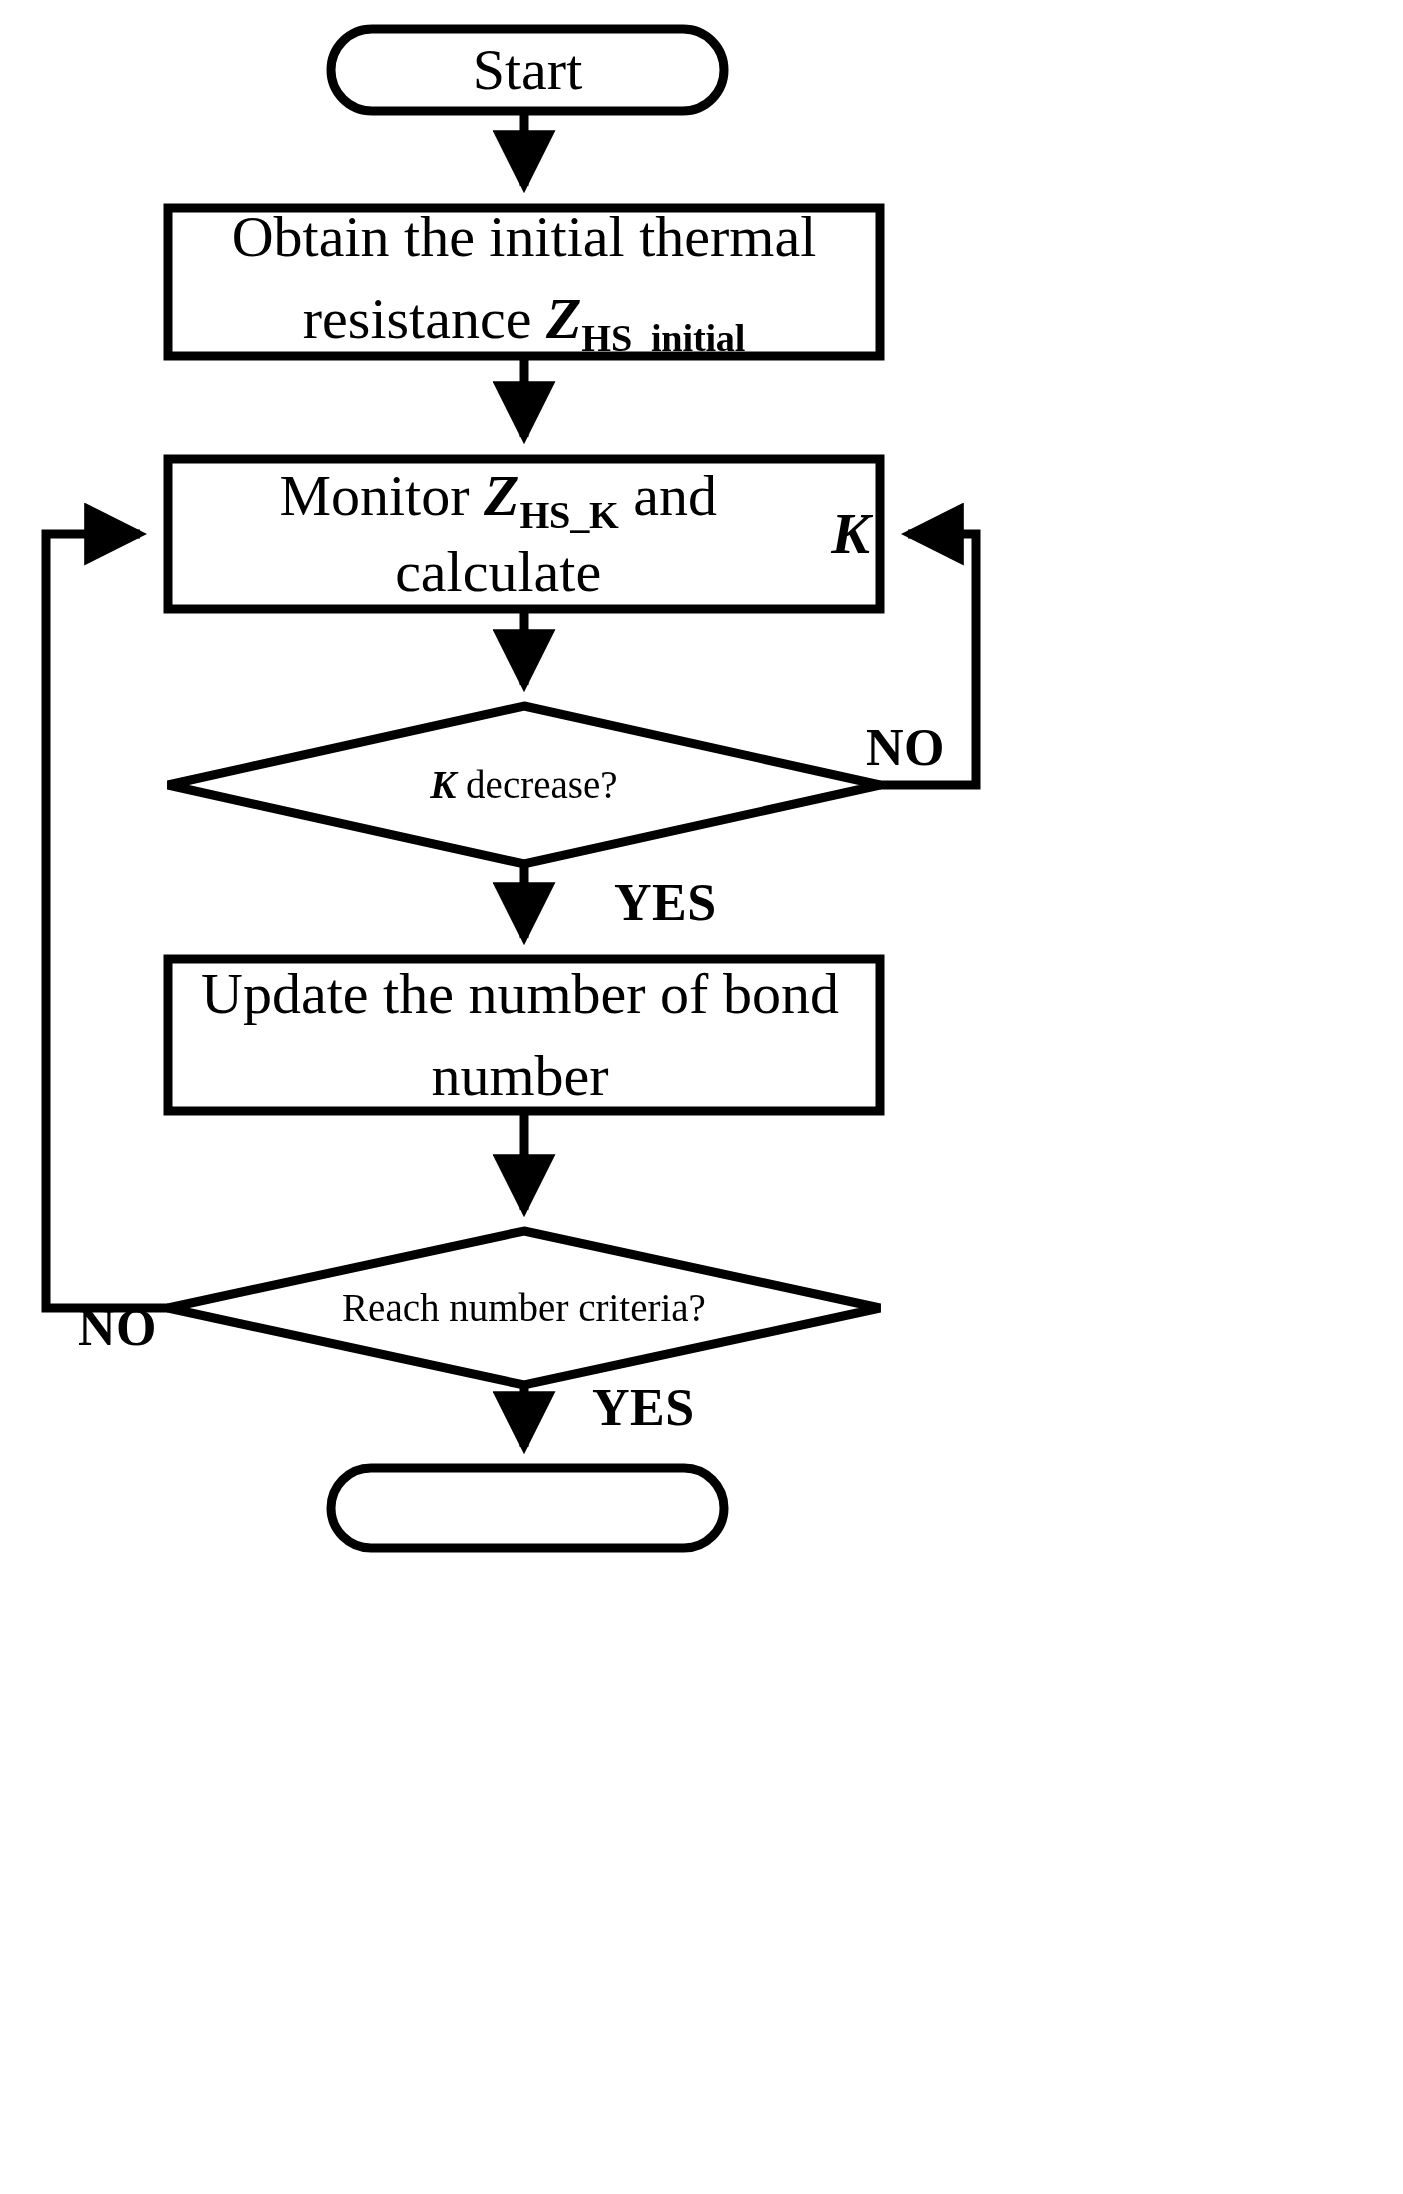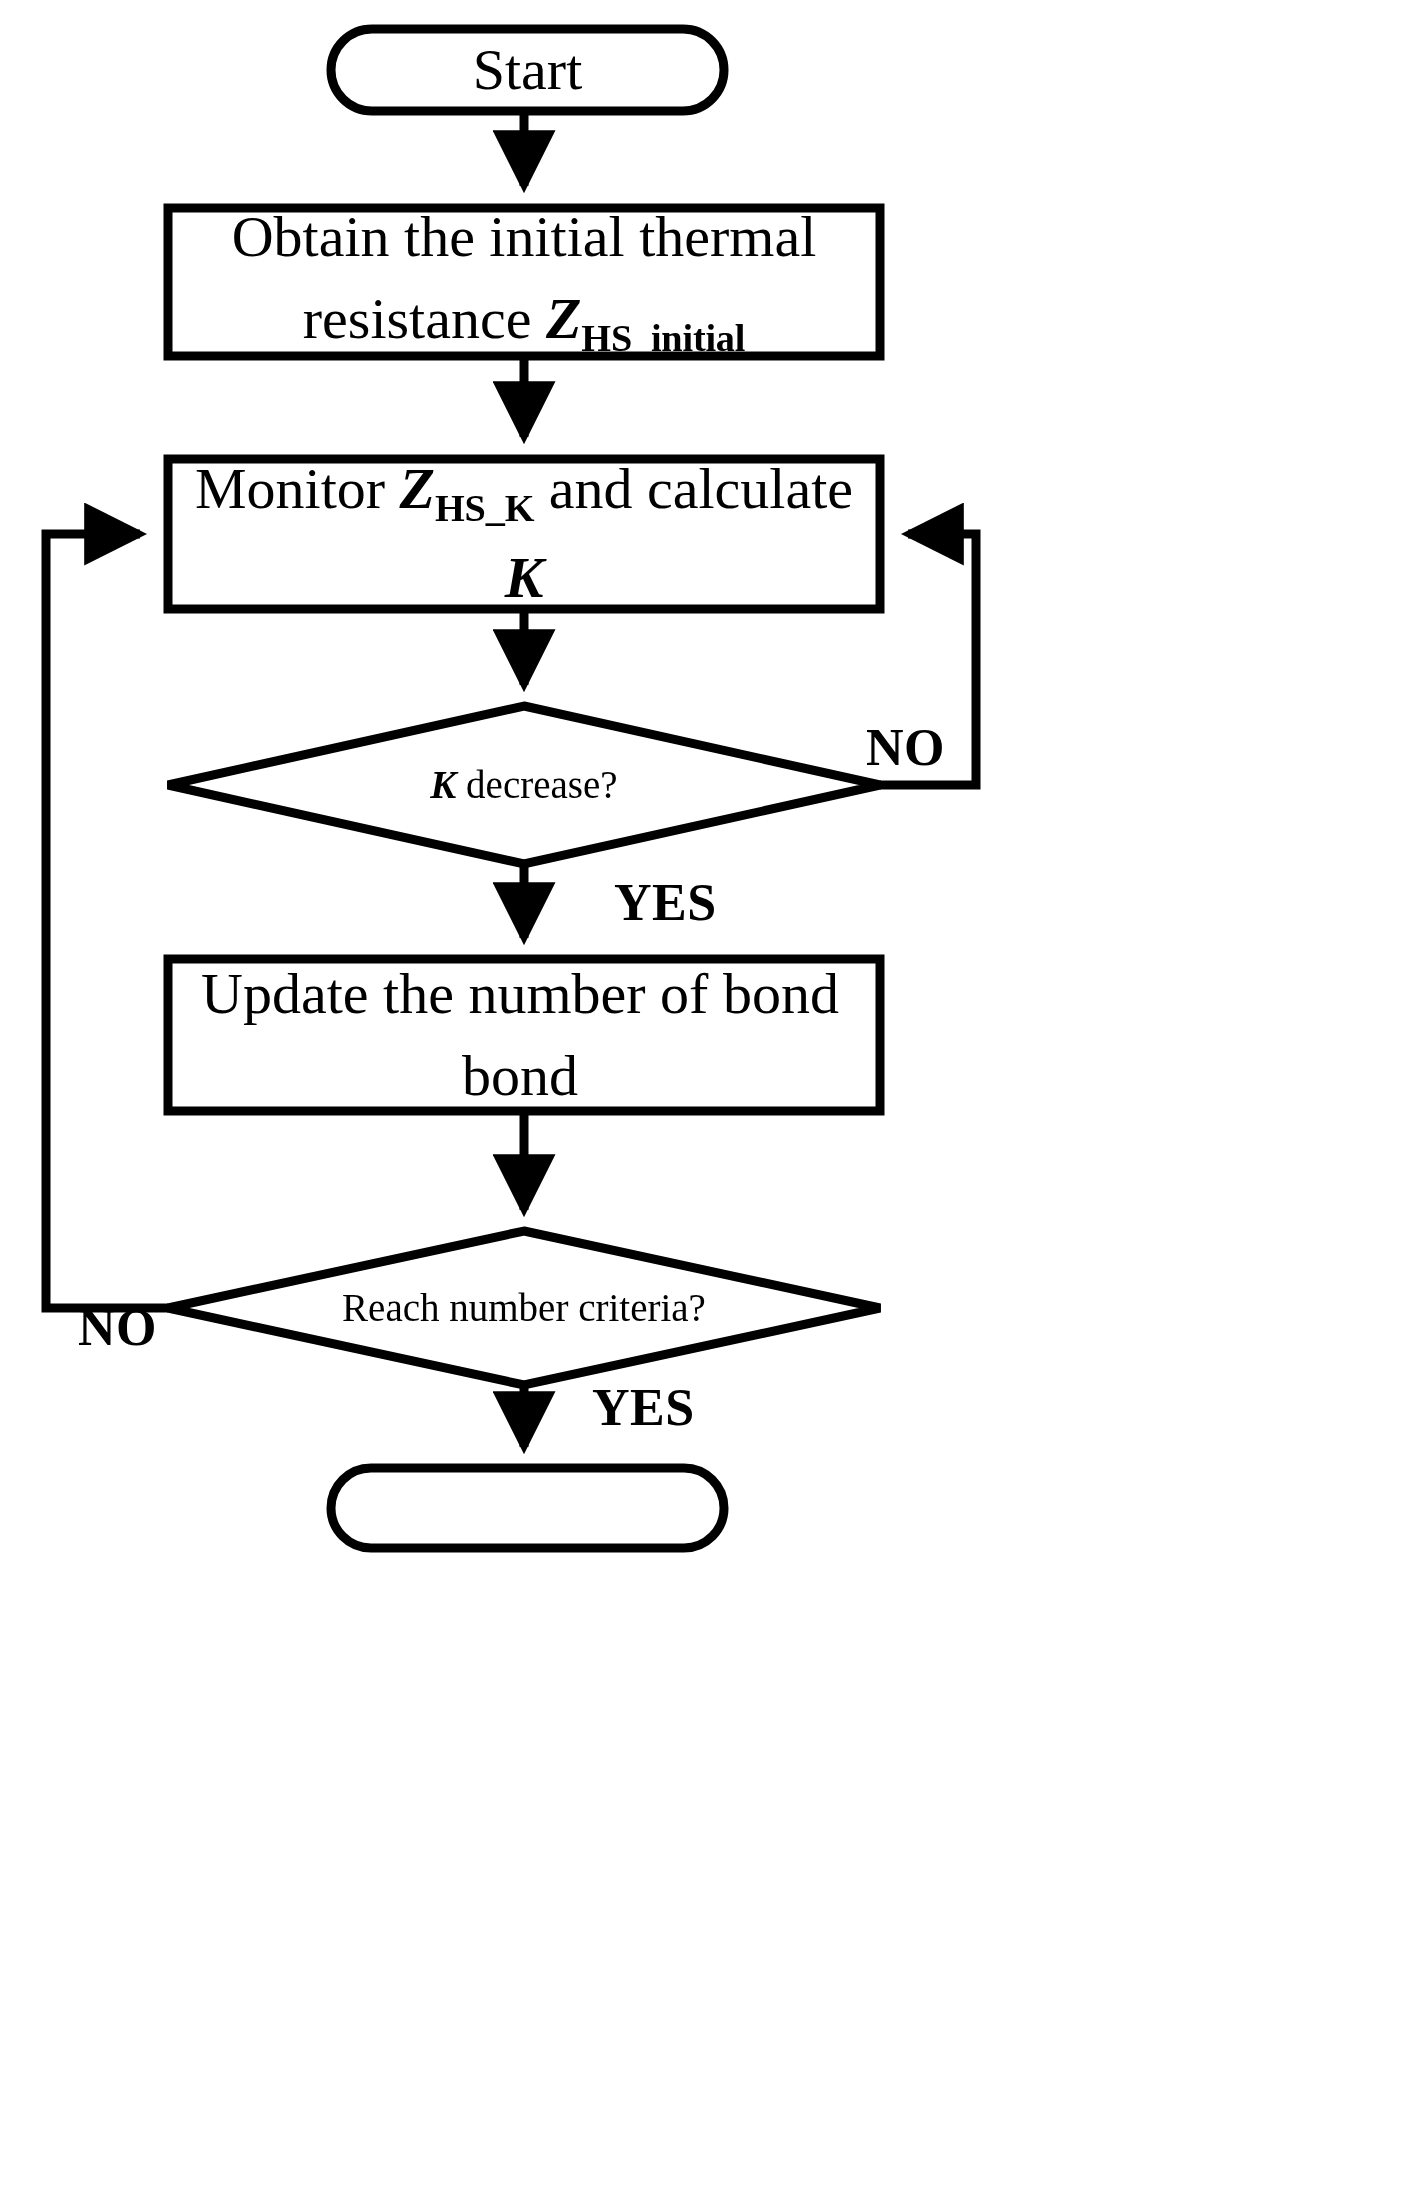--- a/index.html
+++ b/index.html
@@ -116,36 +116,36 @@
     <span>Start</span>
   </div>
 
   <div class="node-label process-label" style="left:178px; top:208px; width:692px; height:148px; flex-direction:column;">
     <div>Obtain the initial thermal</div>
     <div>
       <span>resistance </span><span class="var">Z</span><span class="sub">HS_initial</span>
     </div>
   </div>
 
-  <div class="node-label process-label" style="left:178px; top:459px; width:692px; height:150px; flex-direction:column;">
+  <div class="node-label process-label" style="left:178px; top:459px; width:692px; height:150px; flex-direction:row;">
     <div>
       <span>Monitor </span><span class="var">Z</span><span class="sub">HS_K</span><span> and calculate</span>
     </div>
     <div>
       <span class="var">K</span>
     </div>
   </div>
 
   <div class="node-label decision-label" style="left:224px; top:706px; width:600px; height:158px;">
     <span><span class="var">K</span><span> decrease?</span></span>
   </div>
 
   <div class="node-label process-label" style="left:174px; top:959px; width:692px; height:152px; flex-direction:column;align-items:center;">
     <div>Update the number of bond</div>
-    <div>bond</div>
+    <div>number</div>
   </div>
 
   <div class="node-label decision-label" style="left:224px; top:1231px; width:600px; height:154px;">
     <span>Reach number criteria?</span>
   </div>
 
 
   <div class="edge-label" style="left:866px; top:718px;">NO</div>
 
   <div class="edge-label" style="left:614px; top:873px;">YES</div>

